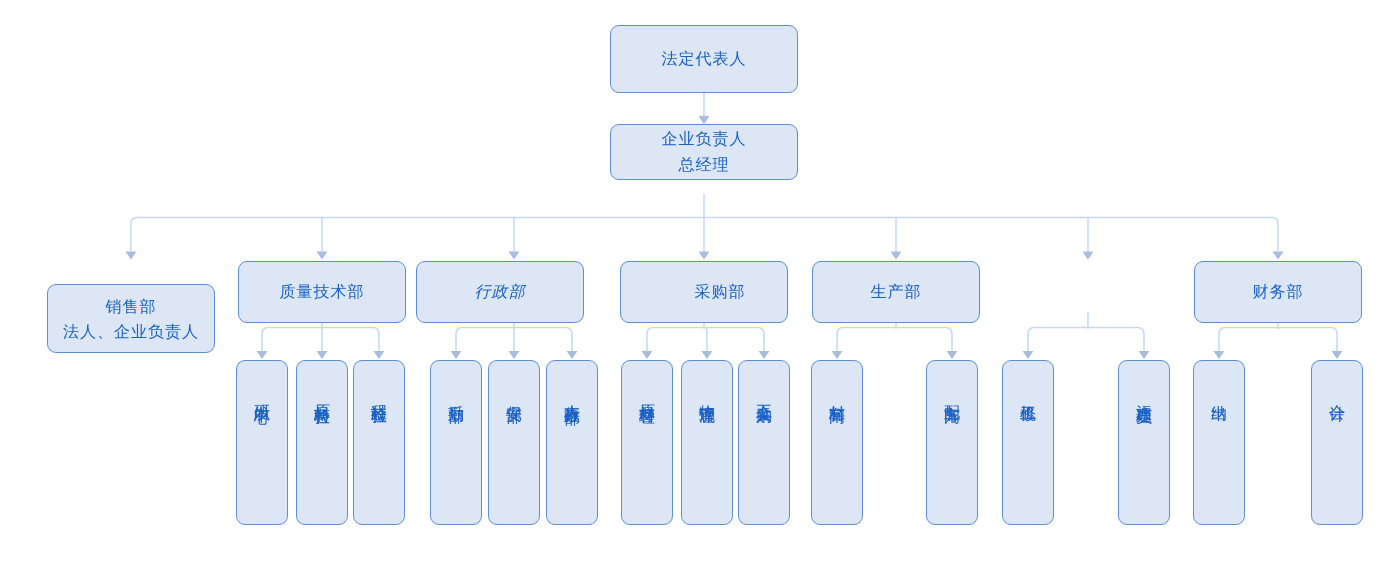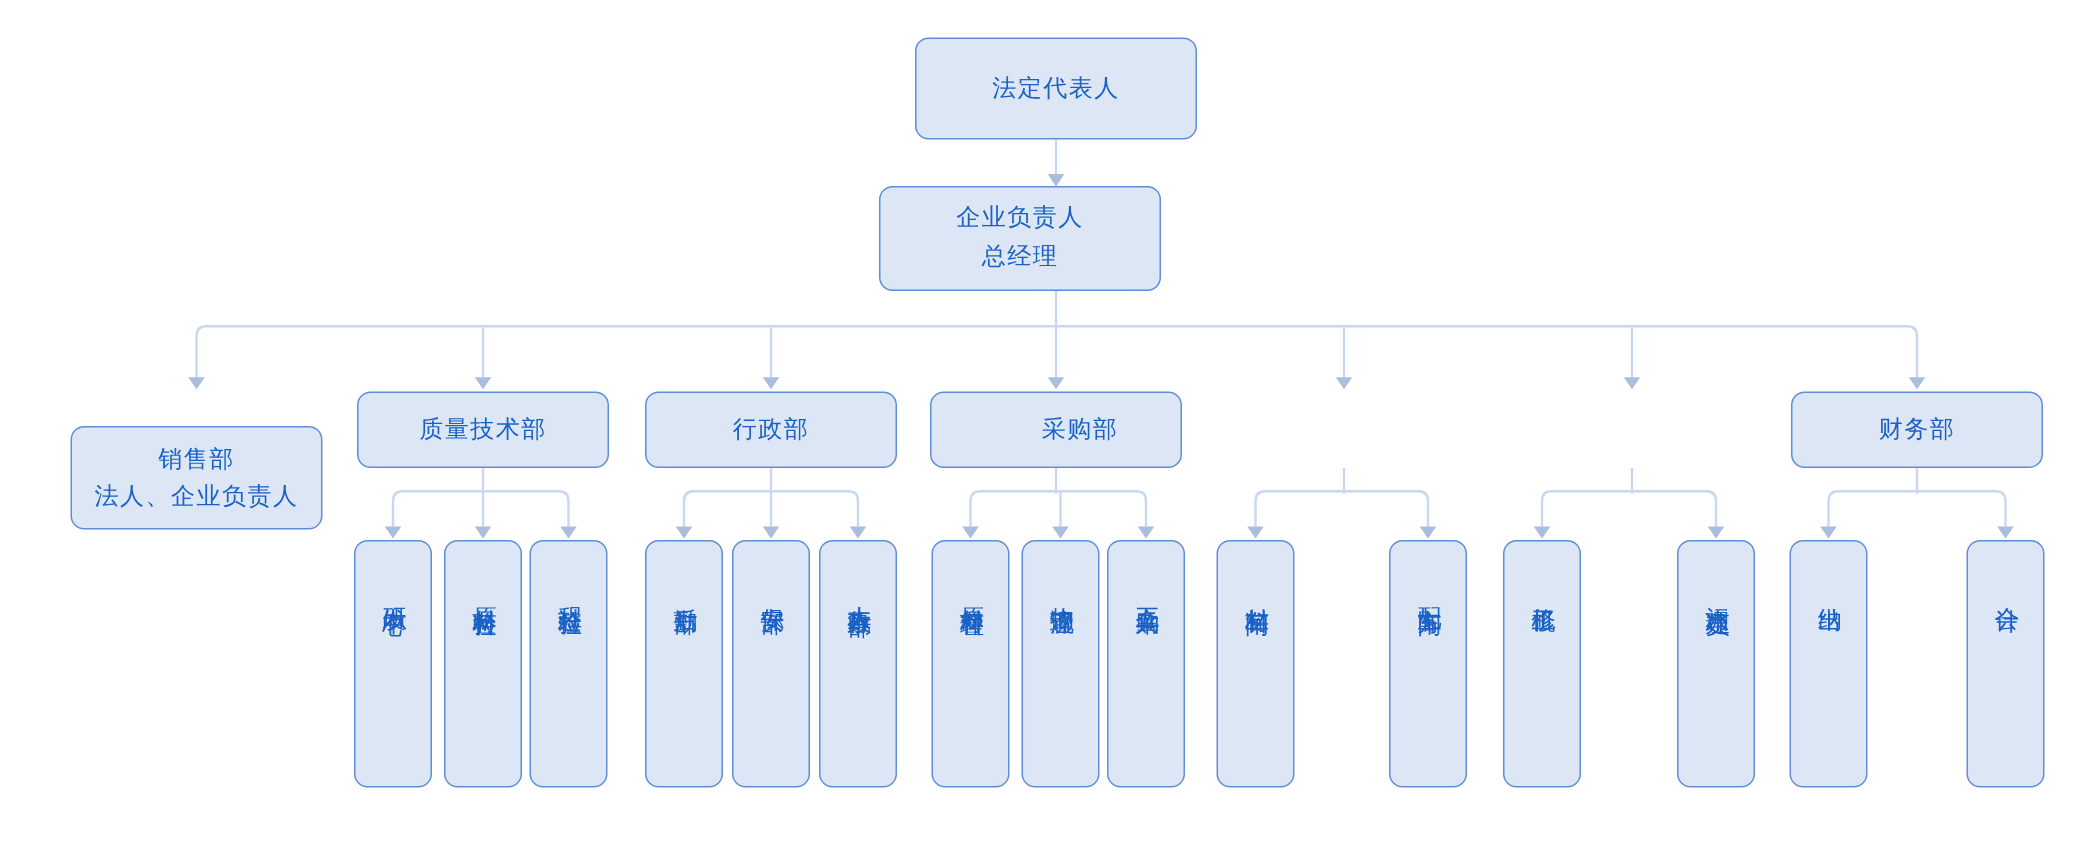--- a/index.html
+++ b/index.html
@@ -48,21 +48,21 @@
   }
   .vtext {
     writing-mode: vertical-rl;
     text-orientation: upright;
     line-height: 1;
     letter-spacing: 1px;
   }
   .dept {
     top: 261px;
     width: 168px;
-    height: 51px;
+    height: 62px;
   }
 </style>
 </head>
 <body>
 
 <div class="canvas">
 
   <svg class="connectors" width="1397" height="577" viewBox="0 0 1397 577">
     <g stroke="#c9d8f0" stroke-width="1.6" fill="none">
 
@@ -118,42 +118,45 @@
       <polygon points="1138.5,351 1149.5,351 1144,359"></polygon>
       <polygon points="1213.5,351 1224.5,351 1219,359"></polygon>
       <polygon points="1331.5,351 1342.5,351 1337,359"></polygon>
     </g>
   </svg>
 
   <div class="node" style="left:610px; top:25px; width:188px; height:68px;">
     <span>法定代表人</span>
   </div>
 
-  <div class="node two-line" style="left:586px; top:124px; width:188px; height:70px;">
+  <div class="node two-line" style="left:610px; top:124px; width:188px; height:56px;">
     <span>企业负责人</span>
     <span>总经理</span>
   </div>
 
   <div class="node two-line" style="left:47px; top:260px; width:168px; height:69px; line-height:25px;margin-top:24px;">
     <span>销售部</span>
     <span>法人、企业负责人</span>
   </div>
 
   <div class="node dept" style="left:238px;">
     <span>质量技术部</span>
   </div>
 
-  <div class="node dept" style="left:430px;">
+  <div class="node dept" style="left:416px;font-style:italic;">
     <span>行政部</span>
   </div>
 
   <div class="node dept" style="left:620px;padding-left:32px;">
     <span>采购部</span>
   </div>
 
+  <div class="node dept" style="left:812px;">
+    <span>生产部</span>
+  </div>
 
 
   <div class="node dept" style="left:1194px;justify-content:center;">
     <span>财务部</span>
   </div>
 
   <div class="node child" style="left:236px;">
     <span class="vtext">研发中心</span>
   </div>
   <div class="node child" style="left:296px;">

